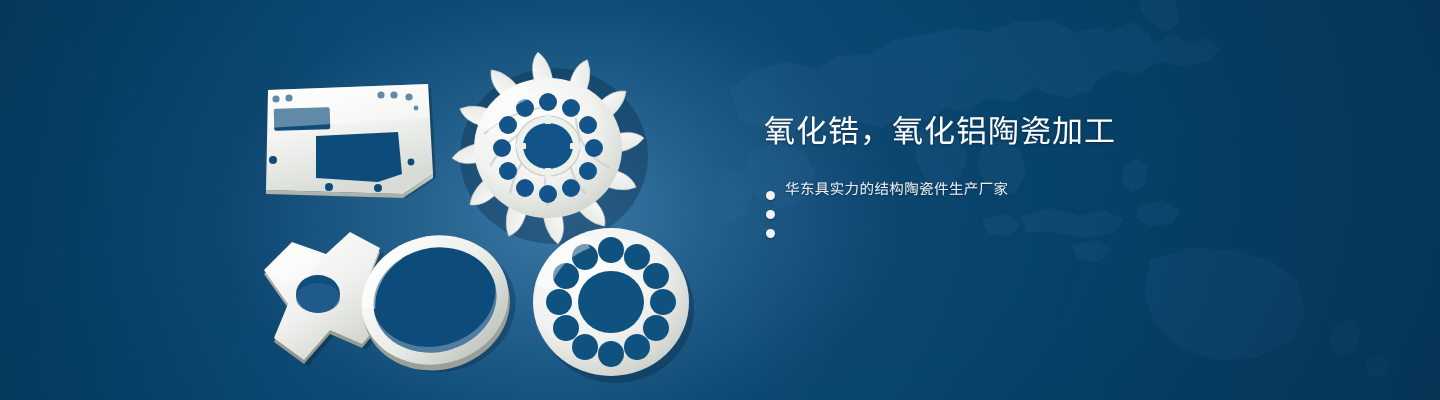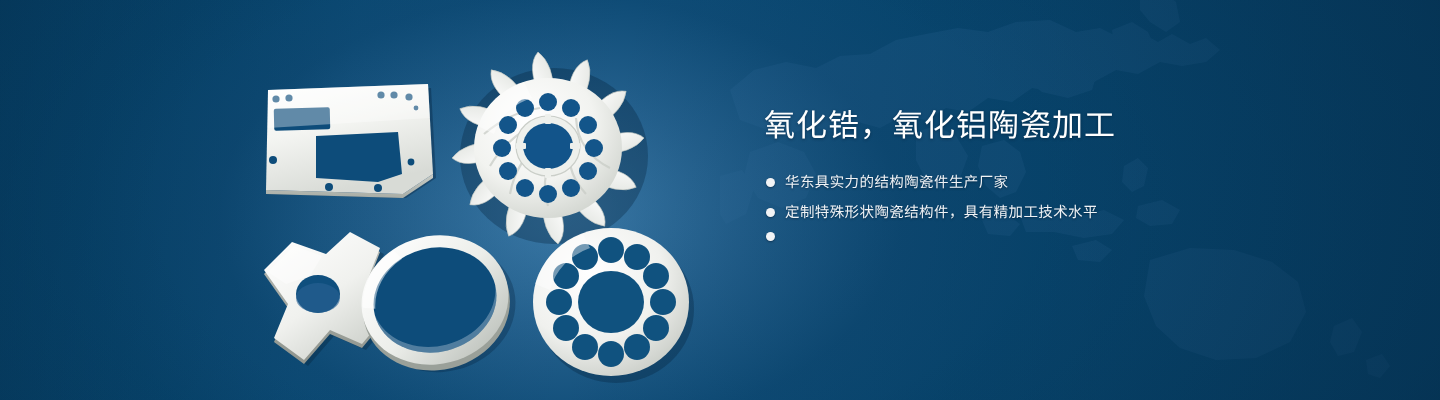--- a/index.html
+++ b/index.html
@@ -83,41 +83,42 @@
   .plate      { left: 252px; top: 78px;  width: 190px; height: 122px; }
   .impeller   { left: 444px; top: 48px;  width: 216px; height: 200px; }
   .cross      { left: 252px; top: 226px; width: 180px; height: 144px; }
   .ring       { left: 352px; top: 228px; width: 166px; height: 142px; }
   .holedisc   { left: 522px; top: 222px; width: 178px; height: 160px; }
 
   
   .copy {
     position: absolute;
     left: 764px;
-    top: 106px;
+    top: 114px;
     width: 640px;
+    font-family: Liberation Mono, monospace;
   }
   .headline {
     margin: 0;
     color: #ffffff;
     font-size: 31px;
     line-height: 40px;
     font-weight: normal;
     letter-spacing: 1px;
     text-shadow: 0 1px 3px rgba(0,20,40,0.45);
     white-space: nowrap;
   }
   .bullets {
     list-style: none;
     margin: 26px 0 0 2px;
     padding: 0;
   }
   .bullet {
     display: flex;
-    align-items: center;
+    align-items: flex-end;
     margin-bottom: 10px;
     white-space: nowrap;
   }
   .bullet-dot {
     flex: 0 0 auto;
     width: 9px;
     height: 9px;
     border-radius: 50%;
     background: #f2f4f6;
     margin-right: 10px;
@@ -424,21 +425,20 @@
   <div class="copy">
     <h1 class="headline">氧化锆，氧化铝陶瓷加工</h1>
 
     <ul class="bullets">
       <li class="bullet">
         <span class="bullet-dot"></span>
         <span class="bullet-text">华东具实力的结构陶瓷件生产厂家</span>
       </li>
       <li class="bullet">
         <span class="bullet-dot"></span>
-        <span class="bullet-text">定制特殊形状陶瓷结构件，具有精加工技术水平</span>
       </li>
       <li class="bullet">
         <span class="bullet-dot"></span>
       </li>
     </ul>
   </div>
 
 </div>
 
 </body></html>

